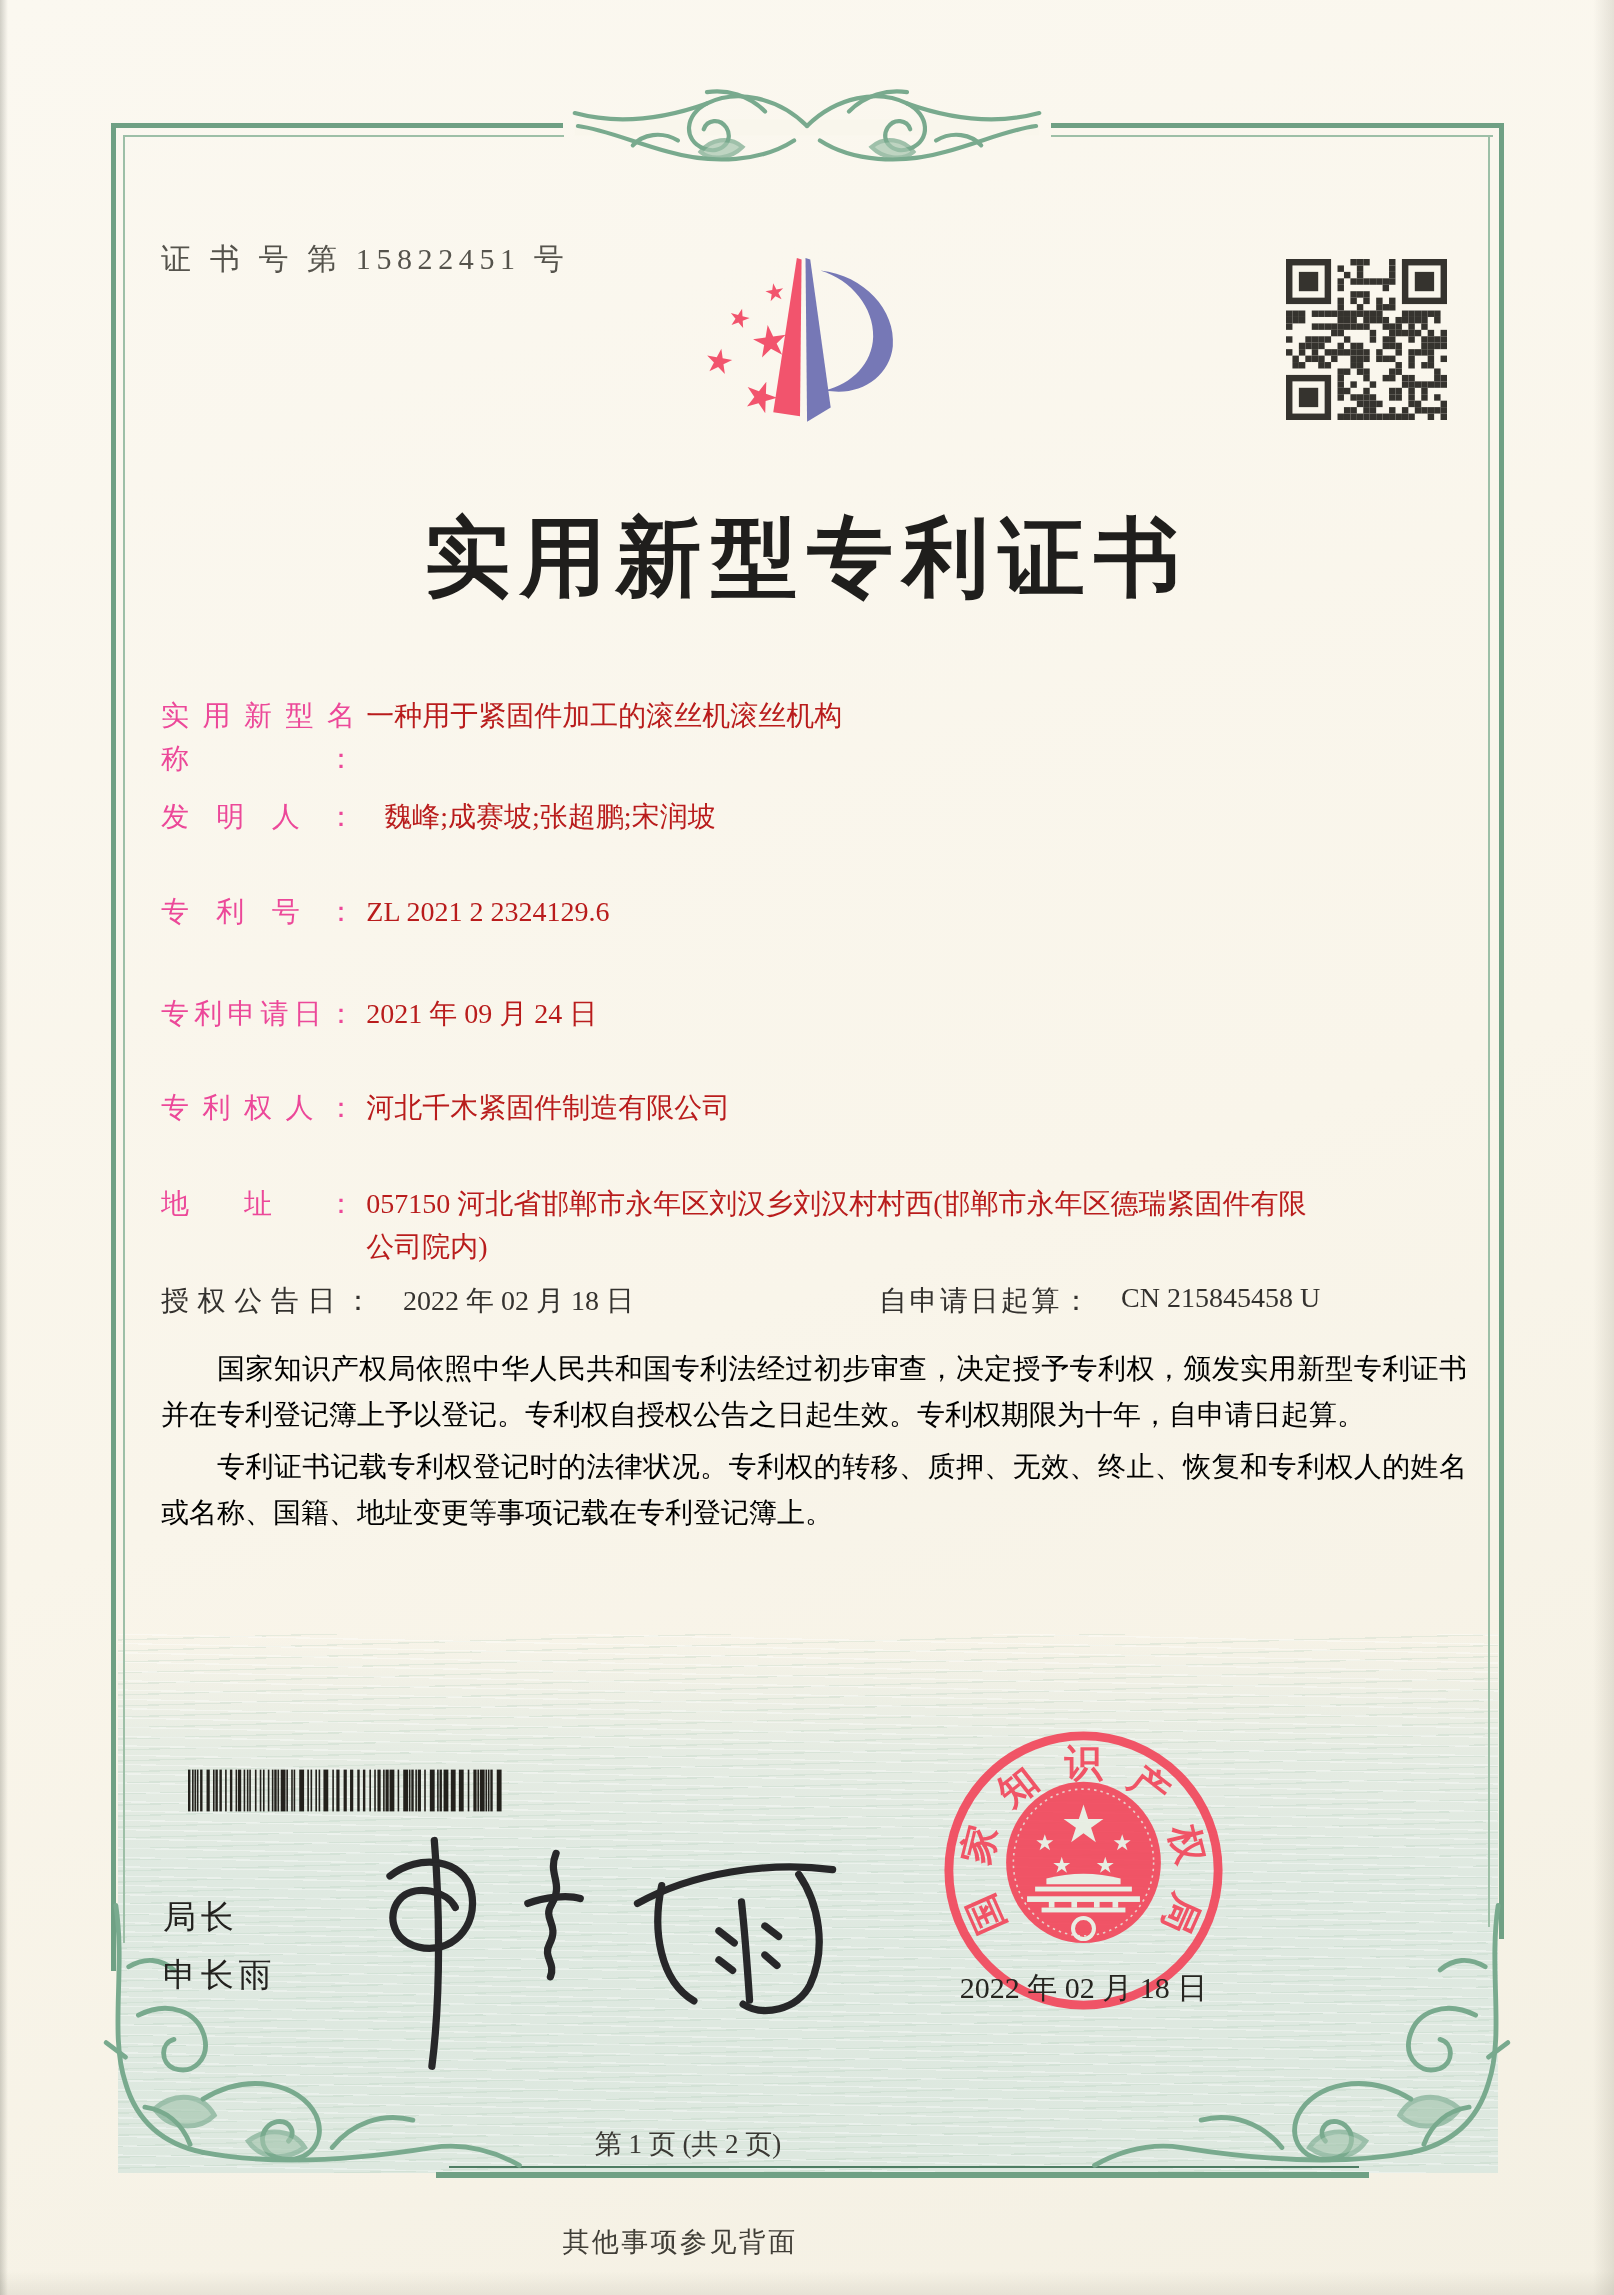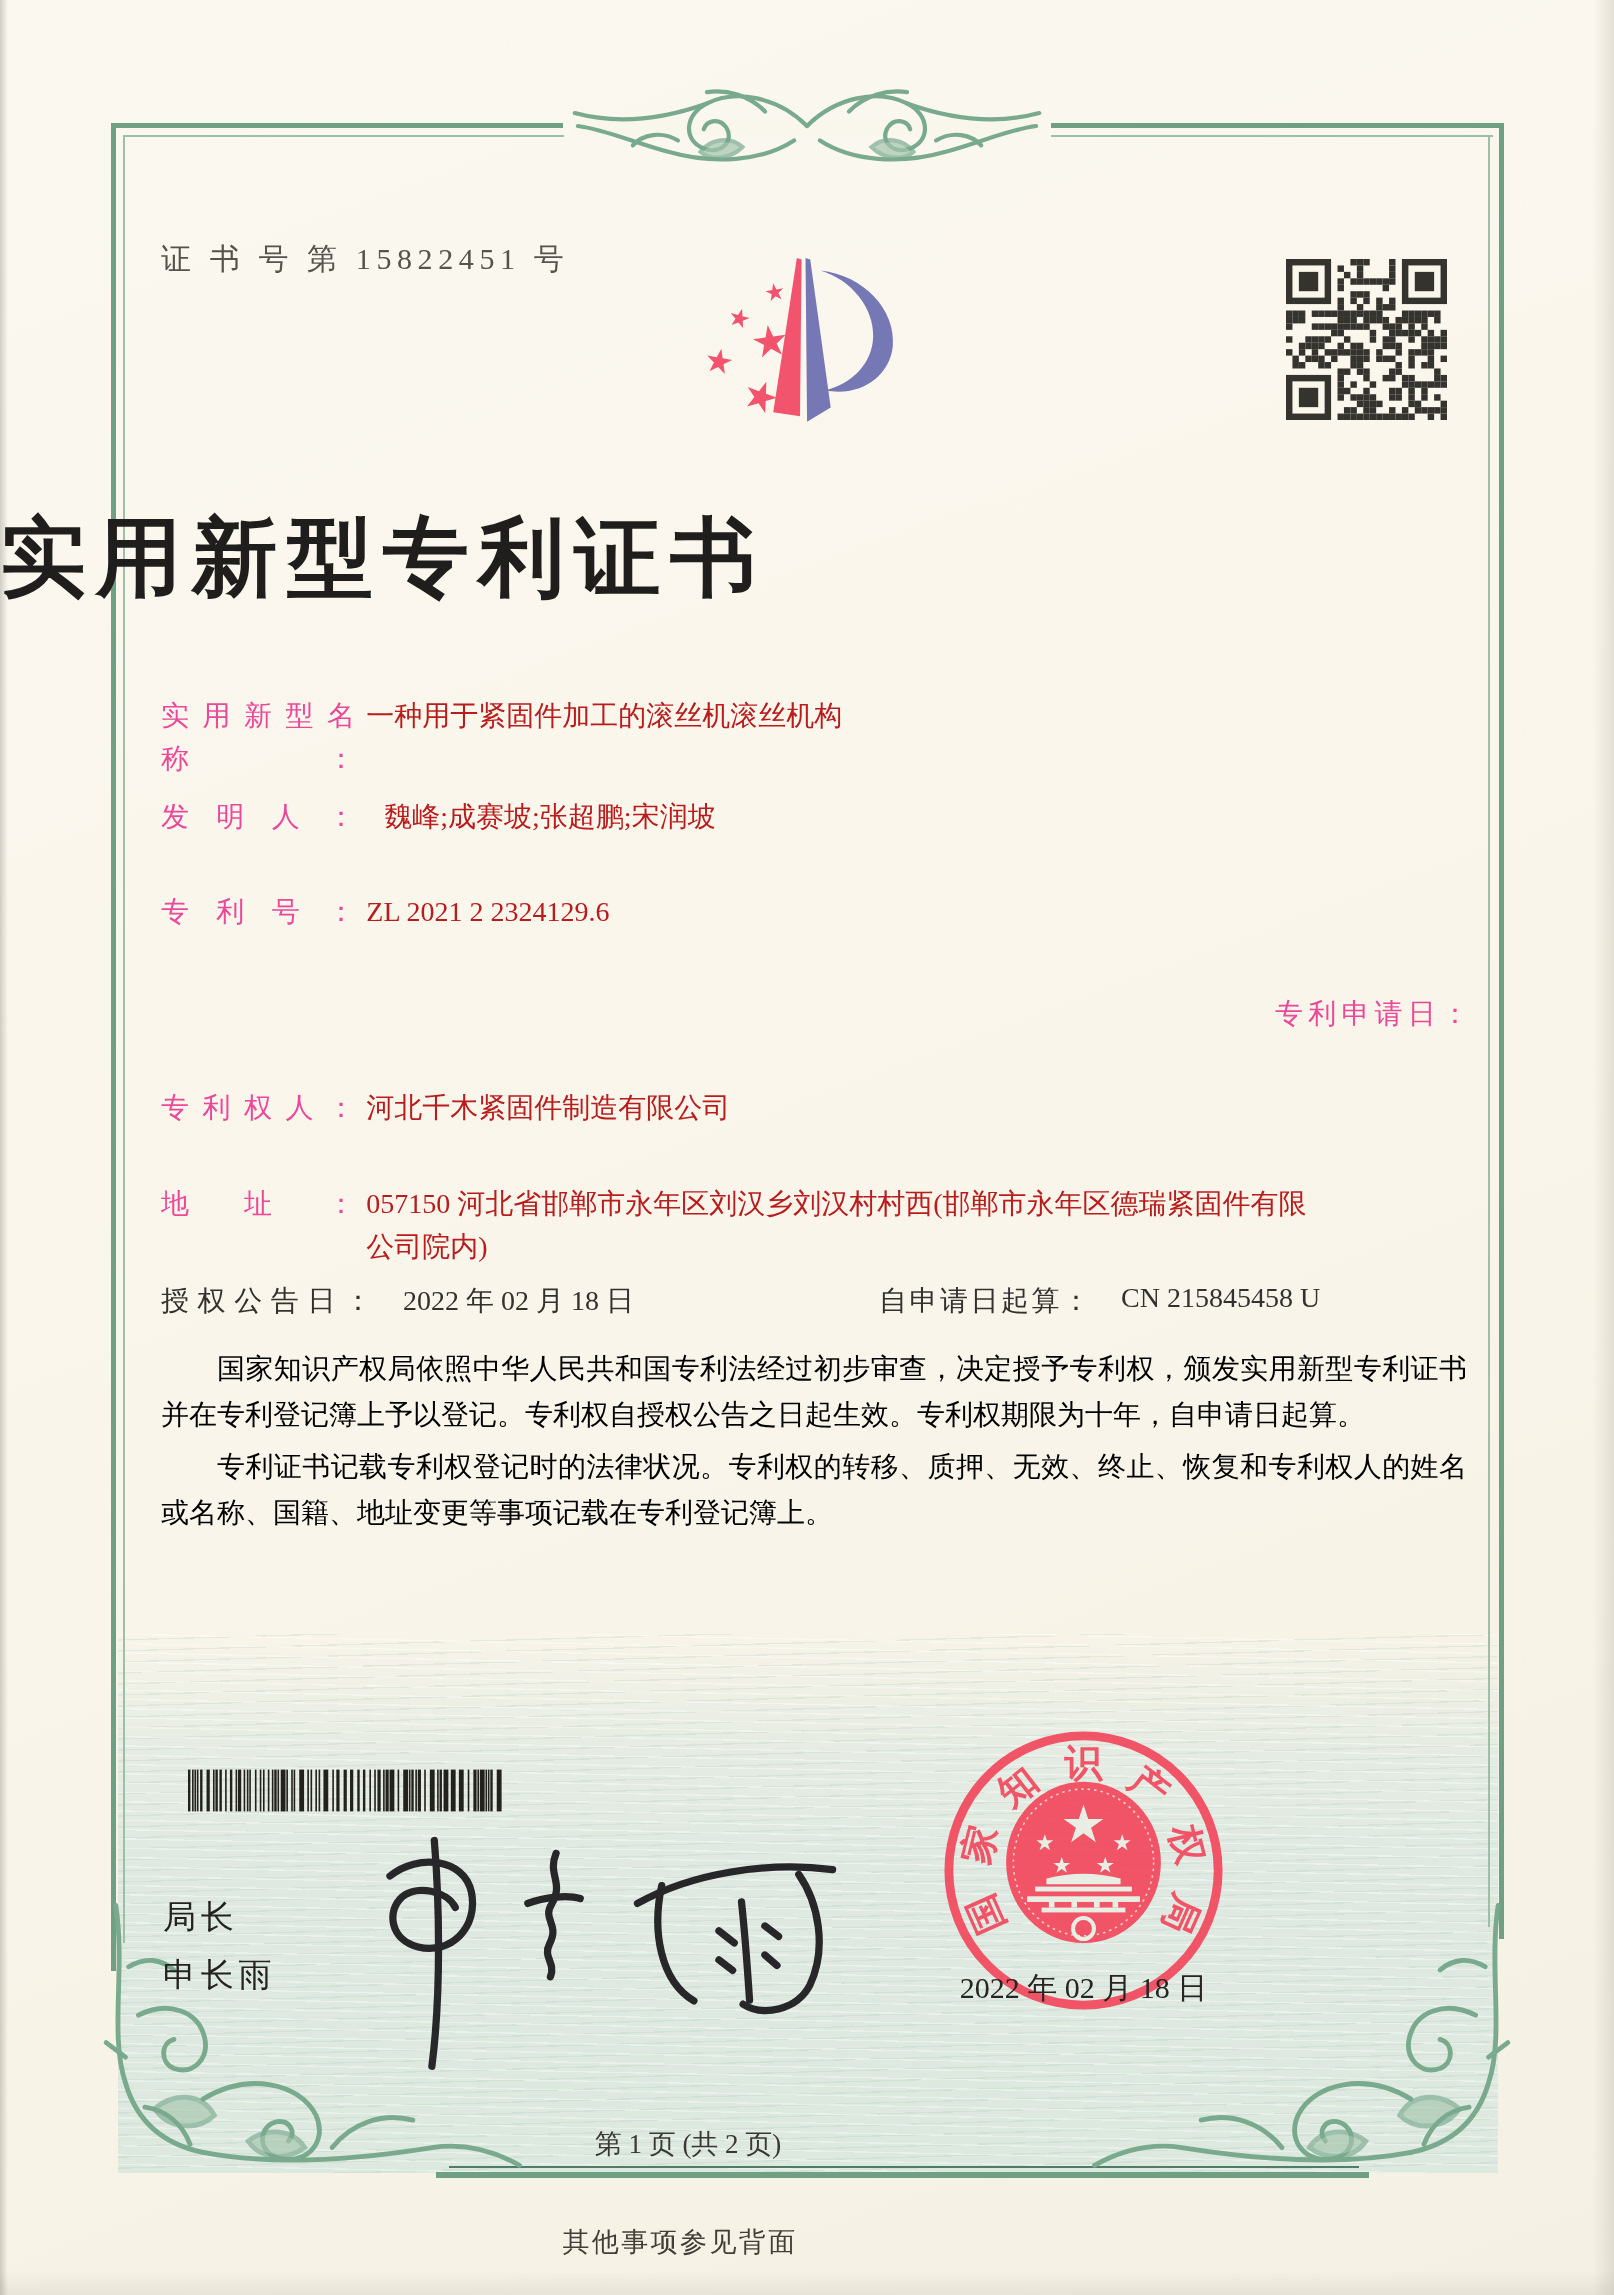--- a/index.html
+++ b/index.html
@@ -24,21 +24,21 @@
     background:
       repeating-linear-gradient(1.2deg, rgba(255,255,255,0) 0 8px, rgba(255,255,255,.65) 8px 9.3px),
       repeating-linear-gradient(-1.6deg, rgba(176,204,184,0) 0 9.7px, rgba(176,204,184,.45) 9.7px 11px);
   }
   
   .bseg{z-index:2;background:#6fa084;}
   .bseg.thin{background:#9dbfa7;}
   .bseg.dark{background:#4e7d63;}
   
   .cert-no{left:161px;top:239px;font-size:30px;letter-spacing:5.6px;color:#55534c;z-index:4;}
-  .title{left:0;right:0;top:500px;font-size:86px;font-weight:bold;
+  .title{left:0;right:0;top:500px;text-align:center;font-size:86px;font-weight:bold;
          letter-spacing:9.7px;color:#1f1e1c;z-index:4;}
   .frow{left:161px;width:1308px;font-size:28px;line-height:1.52;z-index:4;display:flex;}
   .flabel{flex:0 0 194px;text-align:justify;text-align-last:justify;color:#ec4899;}
   .fvalue{flex:1;margin-left:11.3px;color:#b91c1c;}
   .r0{top:695px;} .r1{top:796px;gap:18px;} .r2{top:891px;} .r3{top:993px;justify-content:flex-end;} .r4{top:1087px;} .r5{top:1183px;}
   .grant{left:161px;top:1282px;width:1308px;height:40px;font-size:28px;z-index:4;}
   .grant span{position:absolute;white-space:nowrap;}
   .g-l1{left:0;width:211px;text-align:justify;text-align-last:justify;}
   .g-v1{left:242px;}
   .g-l2{left:718px;width:211px;text-align:justify;text-align-last:justify;}
@@ -377,20 +377,21 @@
 <div class="abs frow r1">
   <span class="flabel">发明人：</span>
   <span class="fvalue">魏峰;成赛坡;张超鹏;宋润坡</span>
 </div>
 <div class="abs frow r2">
   <span class="flabel">专利号：</span>
   <span class="fvalue">ZL 2021 2 2324129.6</span>
 </div>
 <div class="abs frow r3">
   <span class="flabel">专利申请日：</span>
+  <span class="fvalue">2021 年 09 月 24 日</span>
 </div>
 <div class="abs frow r4">
   <span class="flabel">专利权人：</span>
   <span class="fvalue">河北千木紧固件制造有限公司</span>
 </div>
 <div class="abs frow r5">
   <span class="flabel">地址：</span>
   <span class="fvalue" style="max-width:952px;">057150 河北省邯郸市永年区刘汉乡刘汉村村西(邯郸市永年区德瑞紧固件有限公司院内)</span>
 </div>
 

